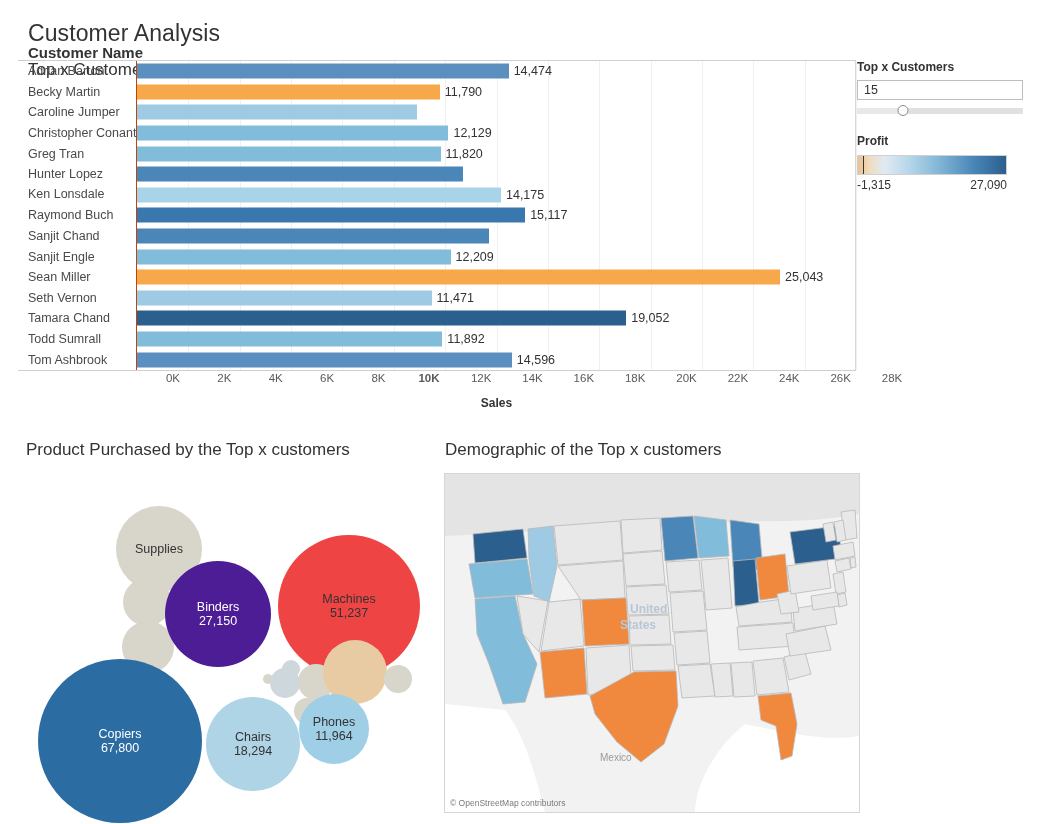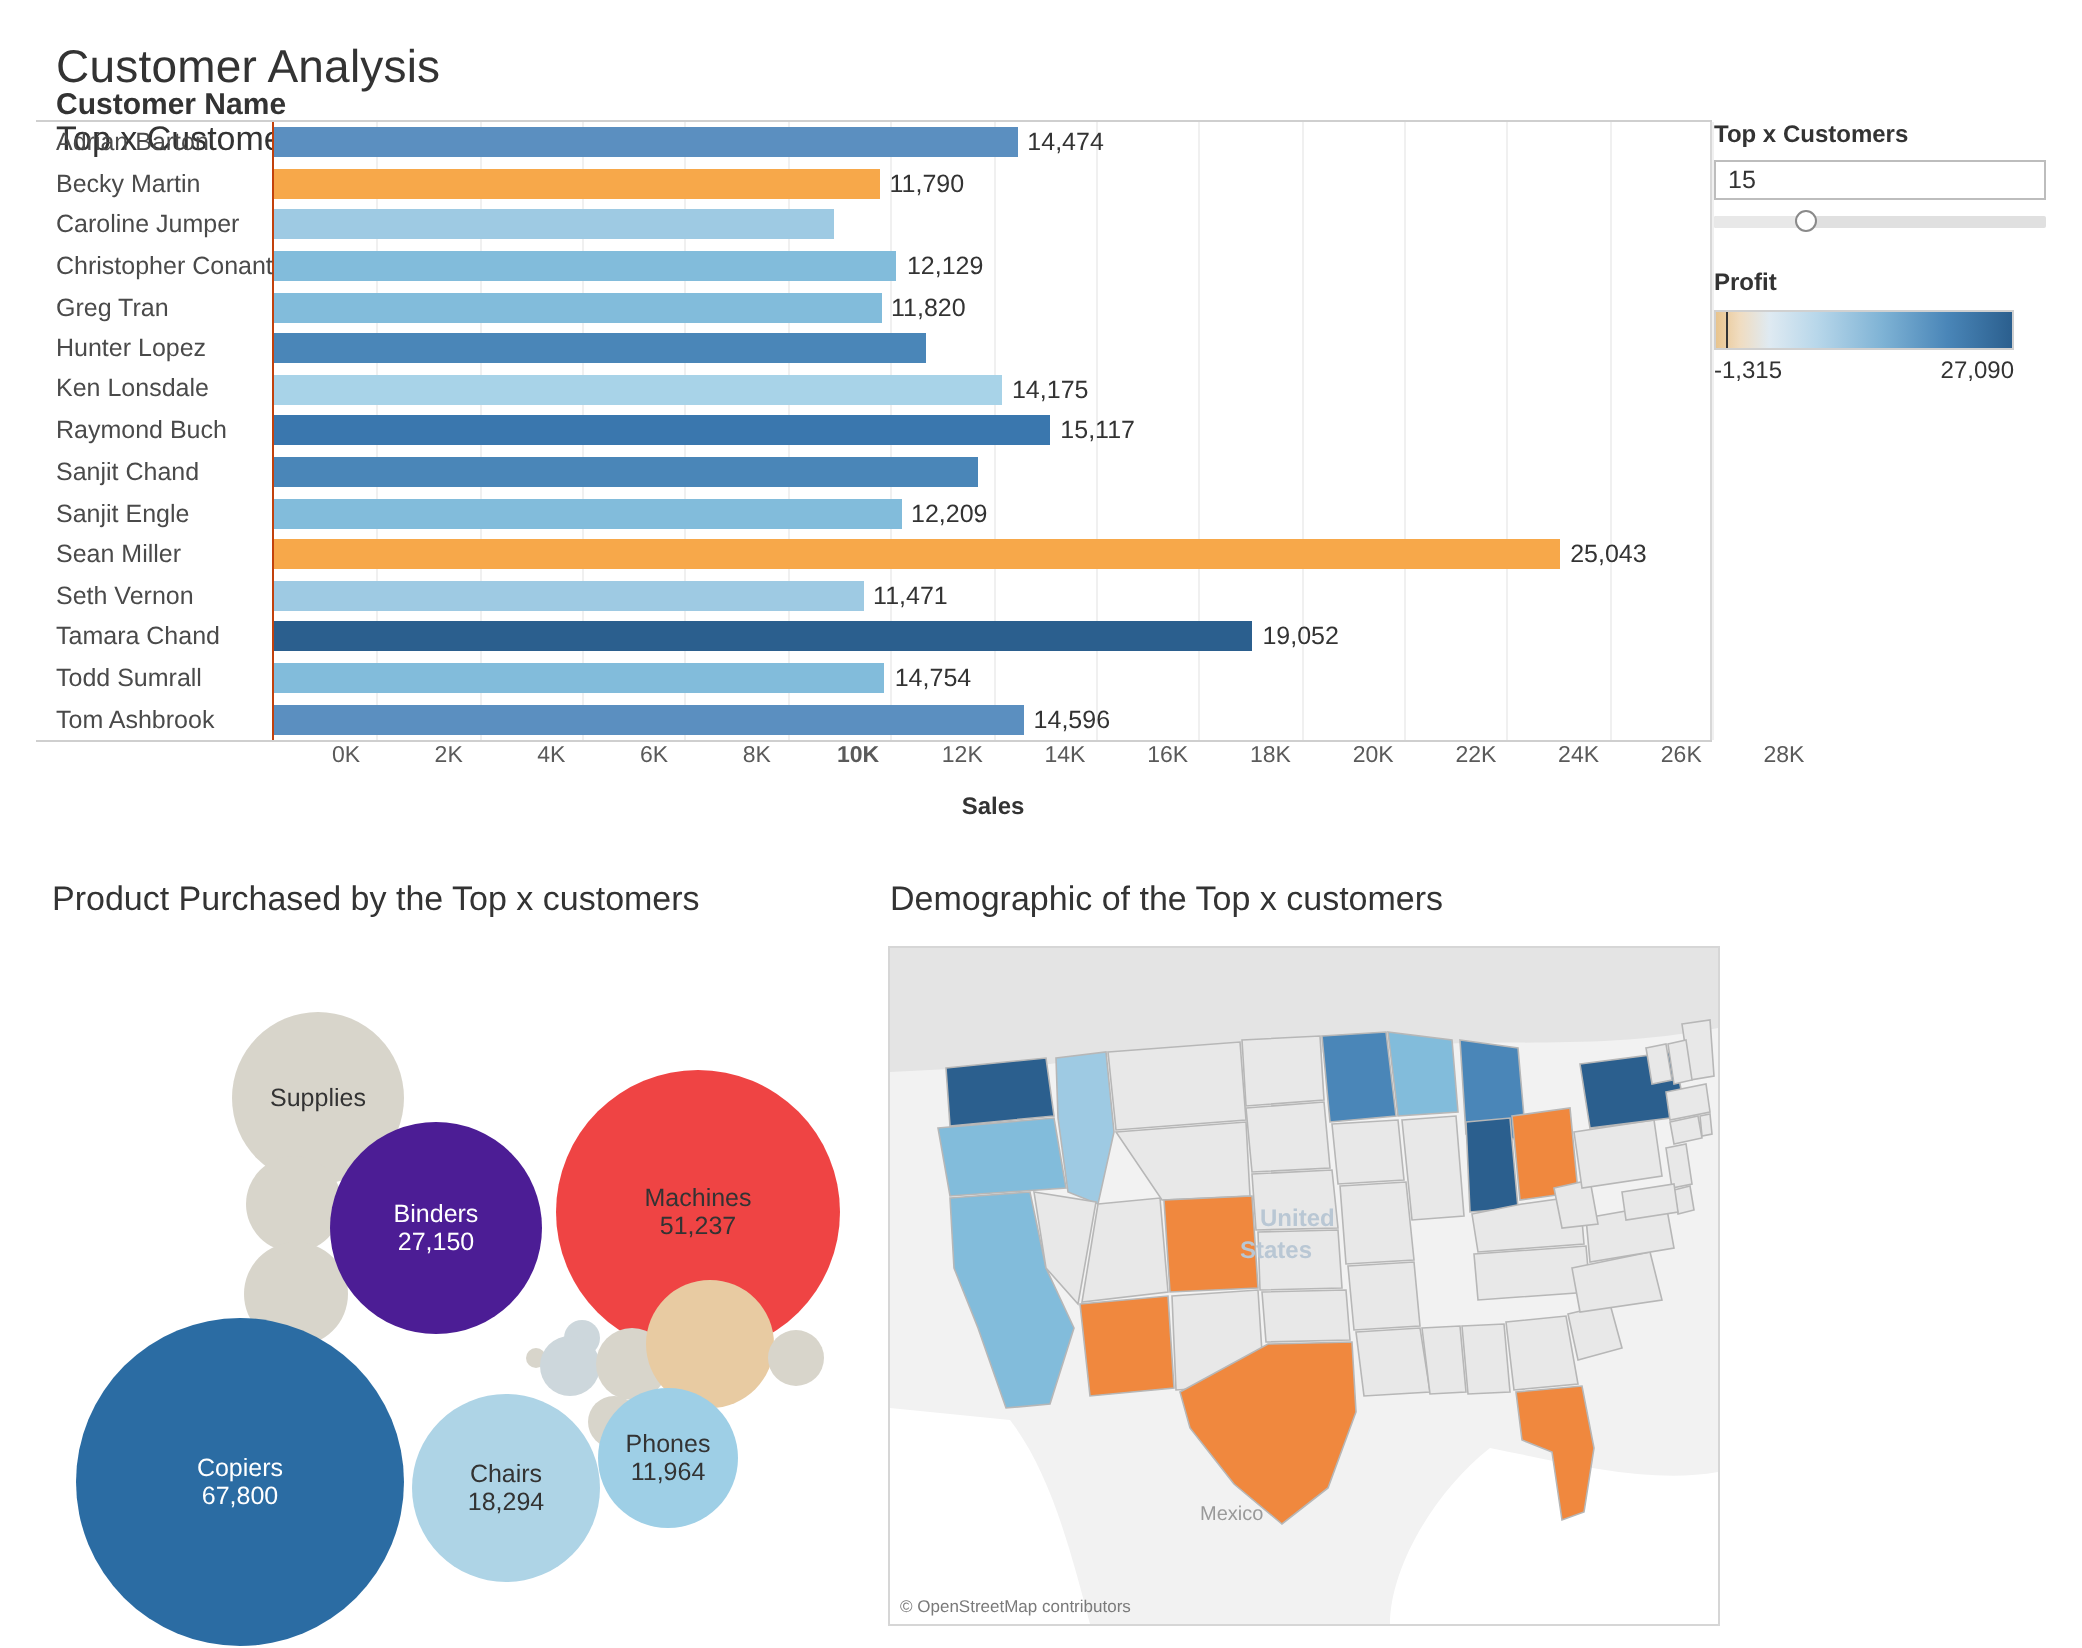--- a/index.html
+++ b/index.html
@@ -269,21 +269,21 @@
         <div class="row" style="top: 226.6px; height: 20.6px;">
           <div class="bar" style="width: 294.559px; background: rgb(158, 202, 227);"></div>
           <span class="bar-label" style="left: 294.559px;">11,471</span>
         </div>
         <div class="row" style="top: 247.2px; height: 20.6px;">
           <div class="bar" style="width: 489.228px; background: rgb(43, 95, 142);"></div>
           <span class="bar-label" style="left: 489.228px;">19,052</span>
         </div>
         <div class="row" style="top: 267.8px; height: 20.6px;">
           <div class="bar" style="width: 305.37px; background: rgb(130, 188, 219);"></div>
-          <span class="bar-label" style="left: 305.37px;">14,754</span>
+          <span class="bar-label" style="left: 305.37px;">11,892</span>
         </div>
         <div class="row" style="top: 288.4px; height: 20.6px;">
           <div class="bar" style="width: 374.804px; background: rgb(91, 143, 192);"></div>
           <span class="bar-label" style="left: 374.804px;">14,596</span>
         </div>
       </div>
   </div>
 
   <div class="axis-rule"></div>
   <div class="axis" id="axis">

